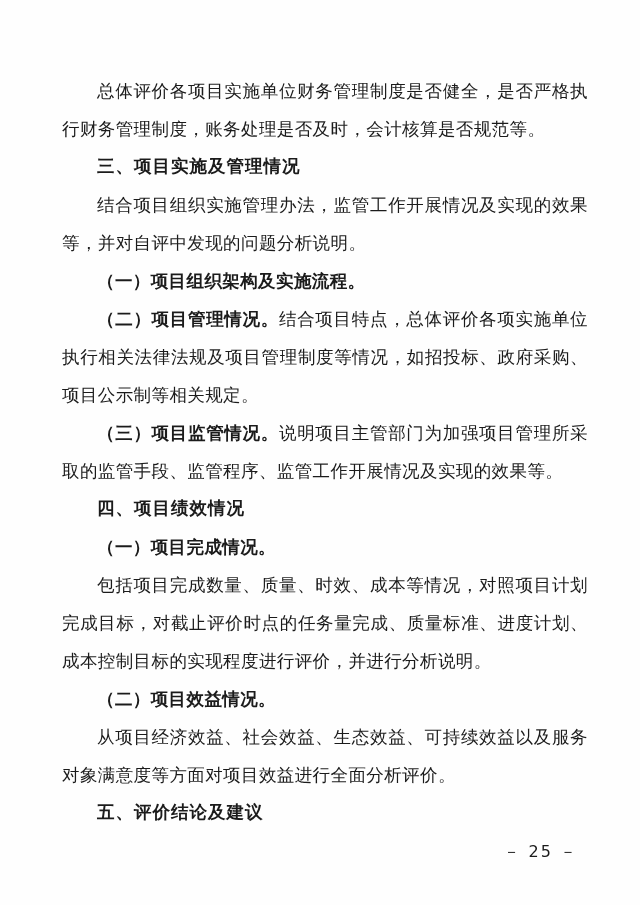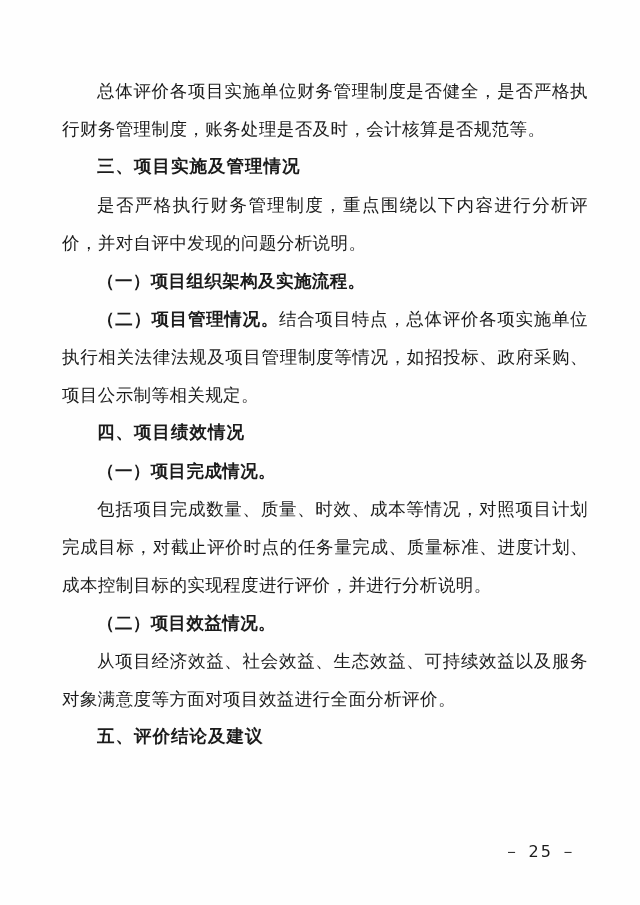--- a/index.html
+++ b/index.html
@@ -56,26 +56,27 @@
 </head>
 <body>
 
 <div class="page">
   <div class="body-text">
 
     <p>总体评价各项目实施单位财务管理制度是否健全，是否严格执行财务管理制度，账务处理是否及时，会计核算是否规范等。</p>
 
     <p class="heading">三、项目实施及管理情况</p>
 
-    <p>是否严格执行财务管理制度，重点围绕以下内容进行分析评价，并对自评中发现的问题分析说明。</p>
+    <p>结合项目组织实施管理办法，监管工作开展情况及实现的效果等，并对自评中发现的问题分析说明。</p>
 
     <p><span class="sub-lead">（一）项目组织架构及实施流程。</span><span></span></p>
 
     <p><span class="sub-lead">（二）项目管理情况。</span><span>结合项目特点，总体评价各项实施单位执行相关法律法规及项目管理制度等情况，如招投标、政府采购、项目公示制等相关规定。</span></p>
 
+    <p><span class="sub-lead">（三）项目监管情况。</span><span>说明项目主管部门为加强项目管理所采取的监管手段、监管程序、监管工作开展情况及实现的效果等。</span></p>
 
     <p class="heading">四、项目绩效情况</p>
 
     <p><span class="sub-lead">（一）项目完成情况。</span><span></span></p>
 
     <p>包括项目完成数量、质量、时效、成本等情况，对照项目计划完成目标，对截止评价时点的任务量完成、质量标准、进度计划、成本控制目标的实现程度进行评价，并进行分析说明。</p>
 
     <p><span class="sub-lead">（二）项目效益情况。</span><span></span></p>
 
     <p>从项目经济效益、社会效益、生态效益、可持续效益以及服务对象满意度等方面对项目效益进行全面分析评价。</p>

